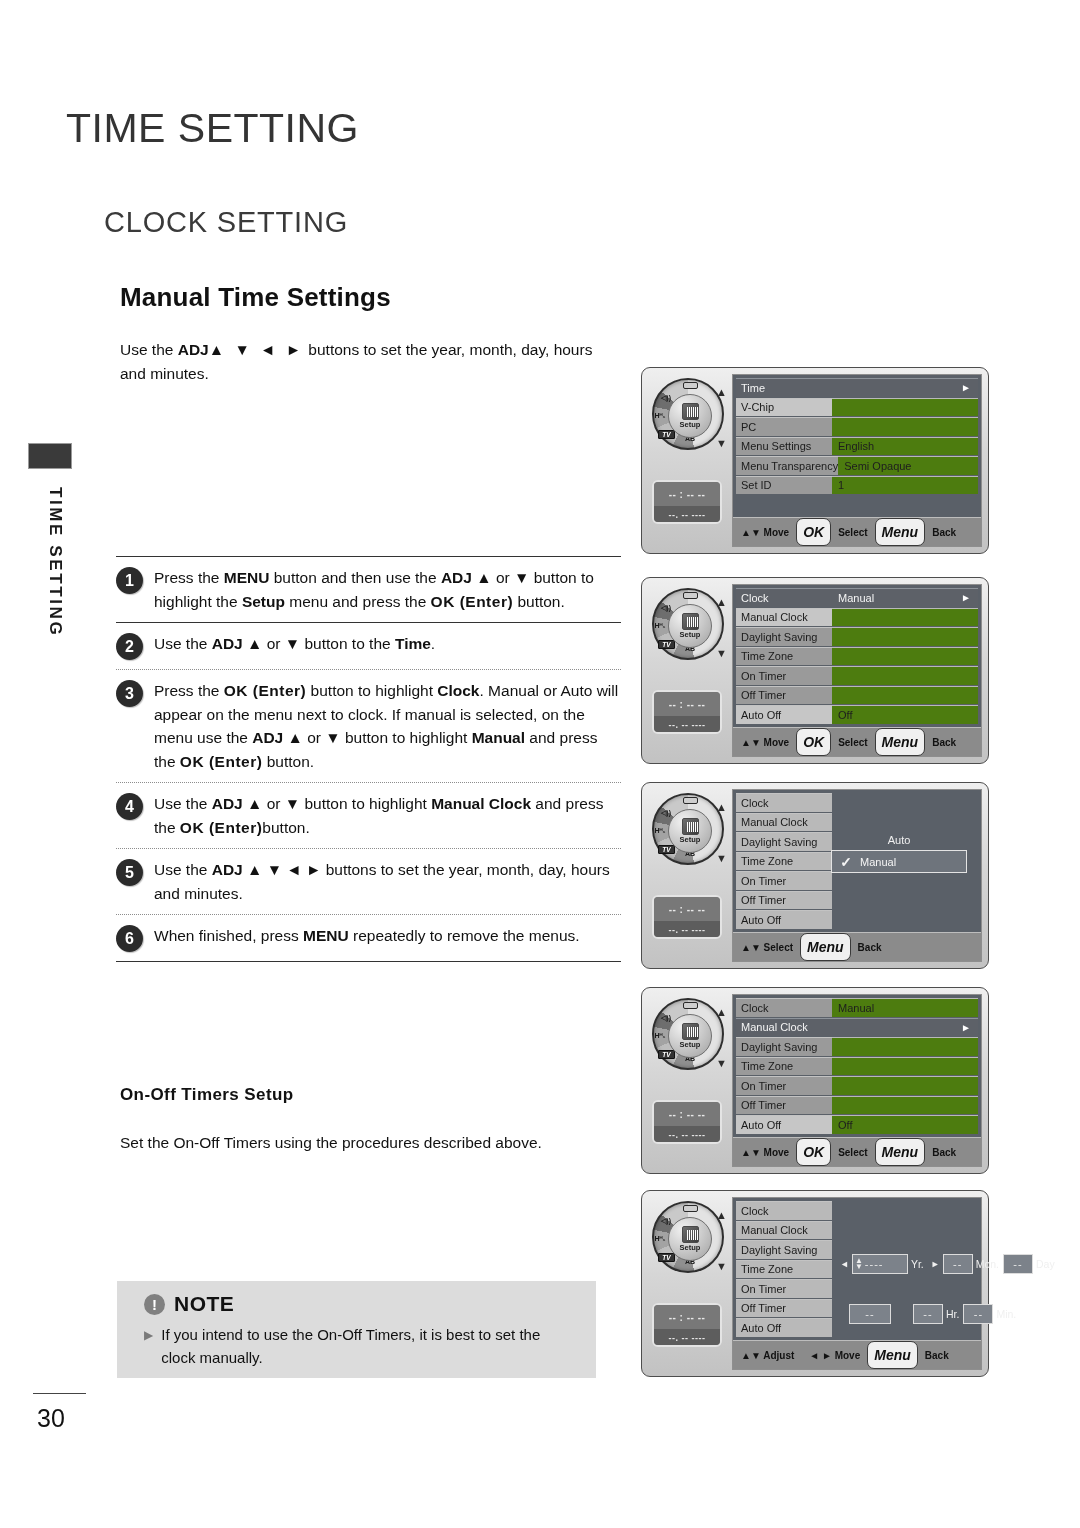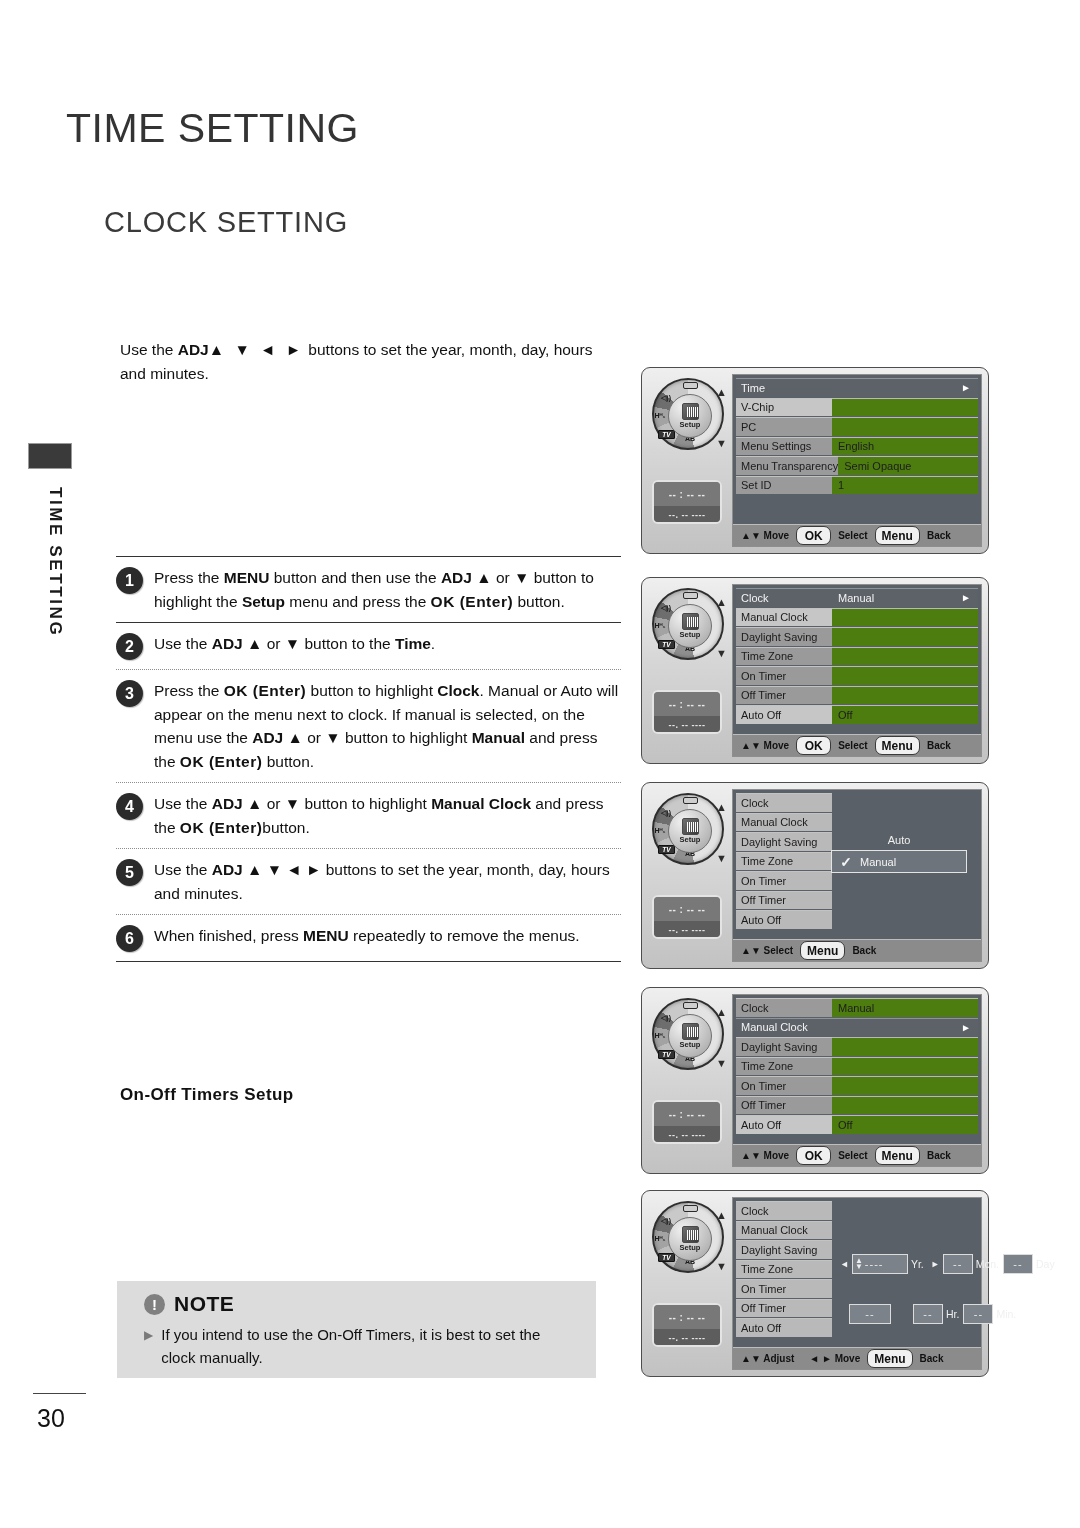--- a/index.html
+++ b/index.html
@@ -234,23 +234,23 @@
   .hintbar {
     flex: 0 0 22px;
     background: #8b8b8b;
     border-top: 1px solid #bdbdbd;
     display: flex; align-items: center;
     padding-left: 8px; gap: 7px;
     font-size: 10px; color: #111; font-weight: 700; text-align: center;
   }
   .pill {
     display: inline-flex; align-items: center; justify-content: center;
-    min-width: 35px; height: 19px; padding: 0 6px;
+    min-width: 35px; height: 28px; padding: 0 6px;
     background: #f0f0f0; border: 1.2px solid #3a3a3a; border-radius: 7px;
-    font-size: 12px; font-weight: 700; color: #111;
+    font-size: 14px; font-weight: 700; color: #111; font-style: italic;
   }
   .hint-txt { font-size: 10px; font-weight: 700; color: #111; }
 
   
   .popup {
     position: absolute; right: 14px; top: 44px;
     width: 136px;
   }
   .popup .opt-auto {
     text-align: center; color: #f0f0f0; font-size: 11px; padding-bottom: 4px;
@@ -287,20 +287,21 @@
 </head>
 <body>
 
 <div class="page">
 
   <div class="side-tab"></div>
   <div class="side-vert">TIME SETTING</div>
 
   <div class="h-chapter">TIME SETTING</div>
   <div class="h-section">CLOCK SETTING</div>
+  <div class="h-sub">Manual Time Settings</div>
 
   <div class="intro">
     <span>Use the </span><b>ADJ</b><span style="letter-spacing:3px">▲ ▼ ◄ ►</span><span> buttons to set the year, month, day, hours and minutes.</span>
   </div>
 
   <div class="steps">
     <div class="rule-solid"></div>
 
     <div class="step">
       <div class="step-num">1</div>
@@ -333,20 +334,21 @@
     <div class="rule-dot"></div>
 
     <div class="step">
       <div class="step-num">6</div>
       <div class="step-txt">When finished, press <b>MENU</b> repeatedly to remove the menus.</div>
     </div>
     <div class="rule-solid"></div>
   </div>
 
   <div class="h-timers">On-Off Timers Setup</div>
+  <div class="timers-body">Set the On-Off Timers using the procedures described above.</div>
 
   <div class="note-box">
     <div class="note-head">
       <div class="note-ico">!</div>
       <div class="note-title">NOTE</div>
     </div>
     <div class="note-body">
       <span class="note-arrow">▶</span>
       <span>If you intend to use the On-Off Timers, it is best to set the clock manually.</span>
     </div>

